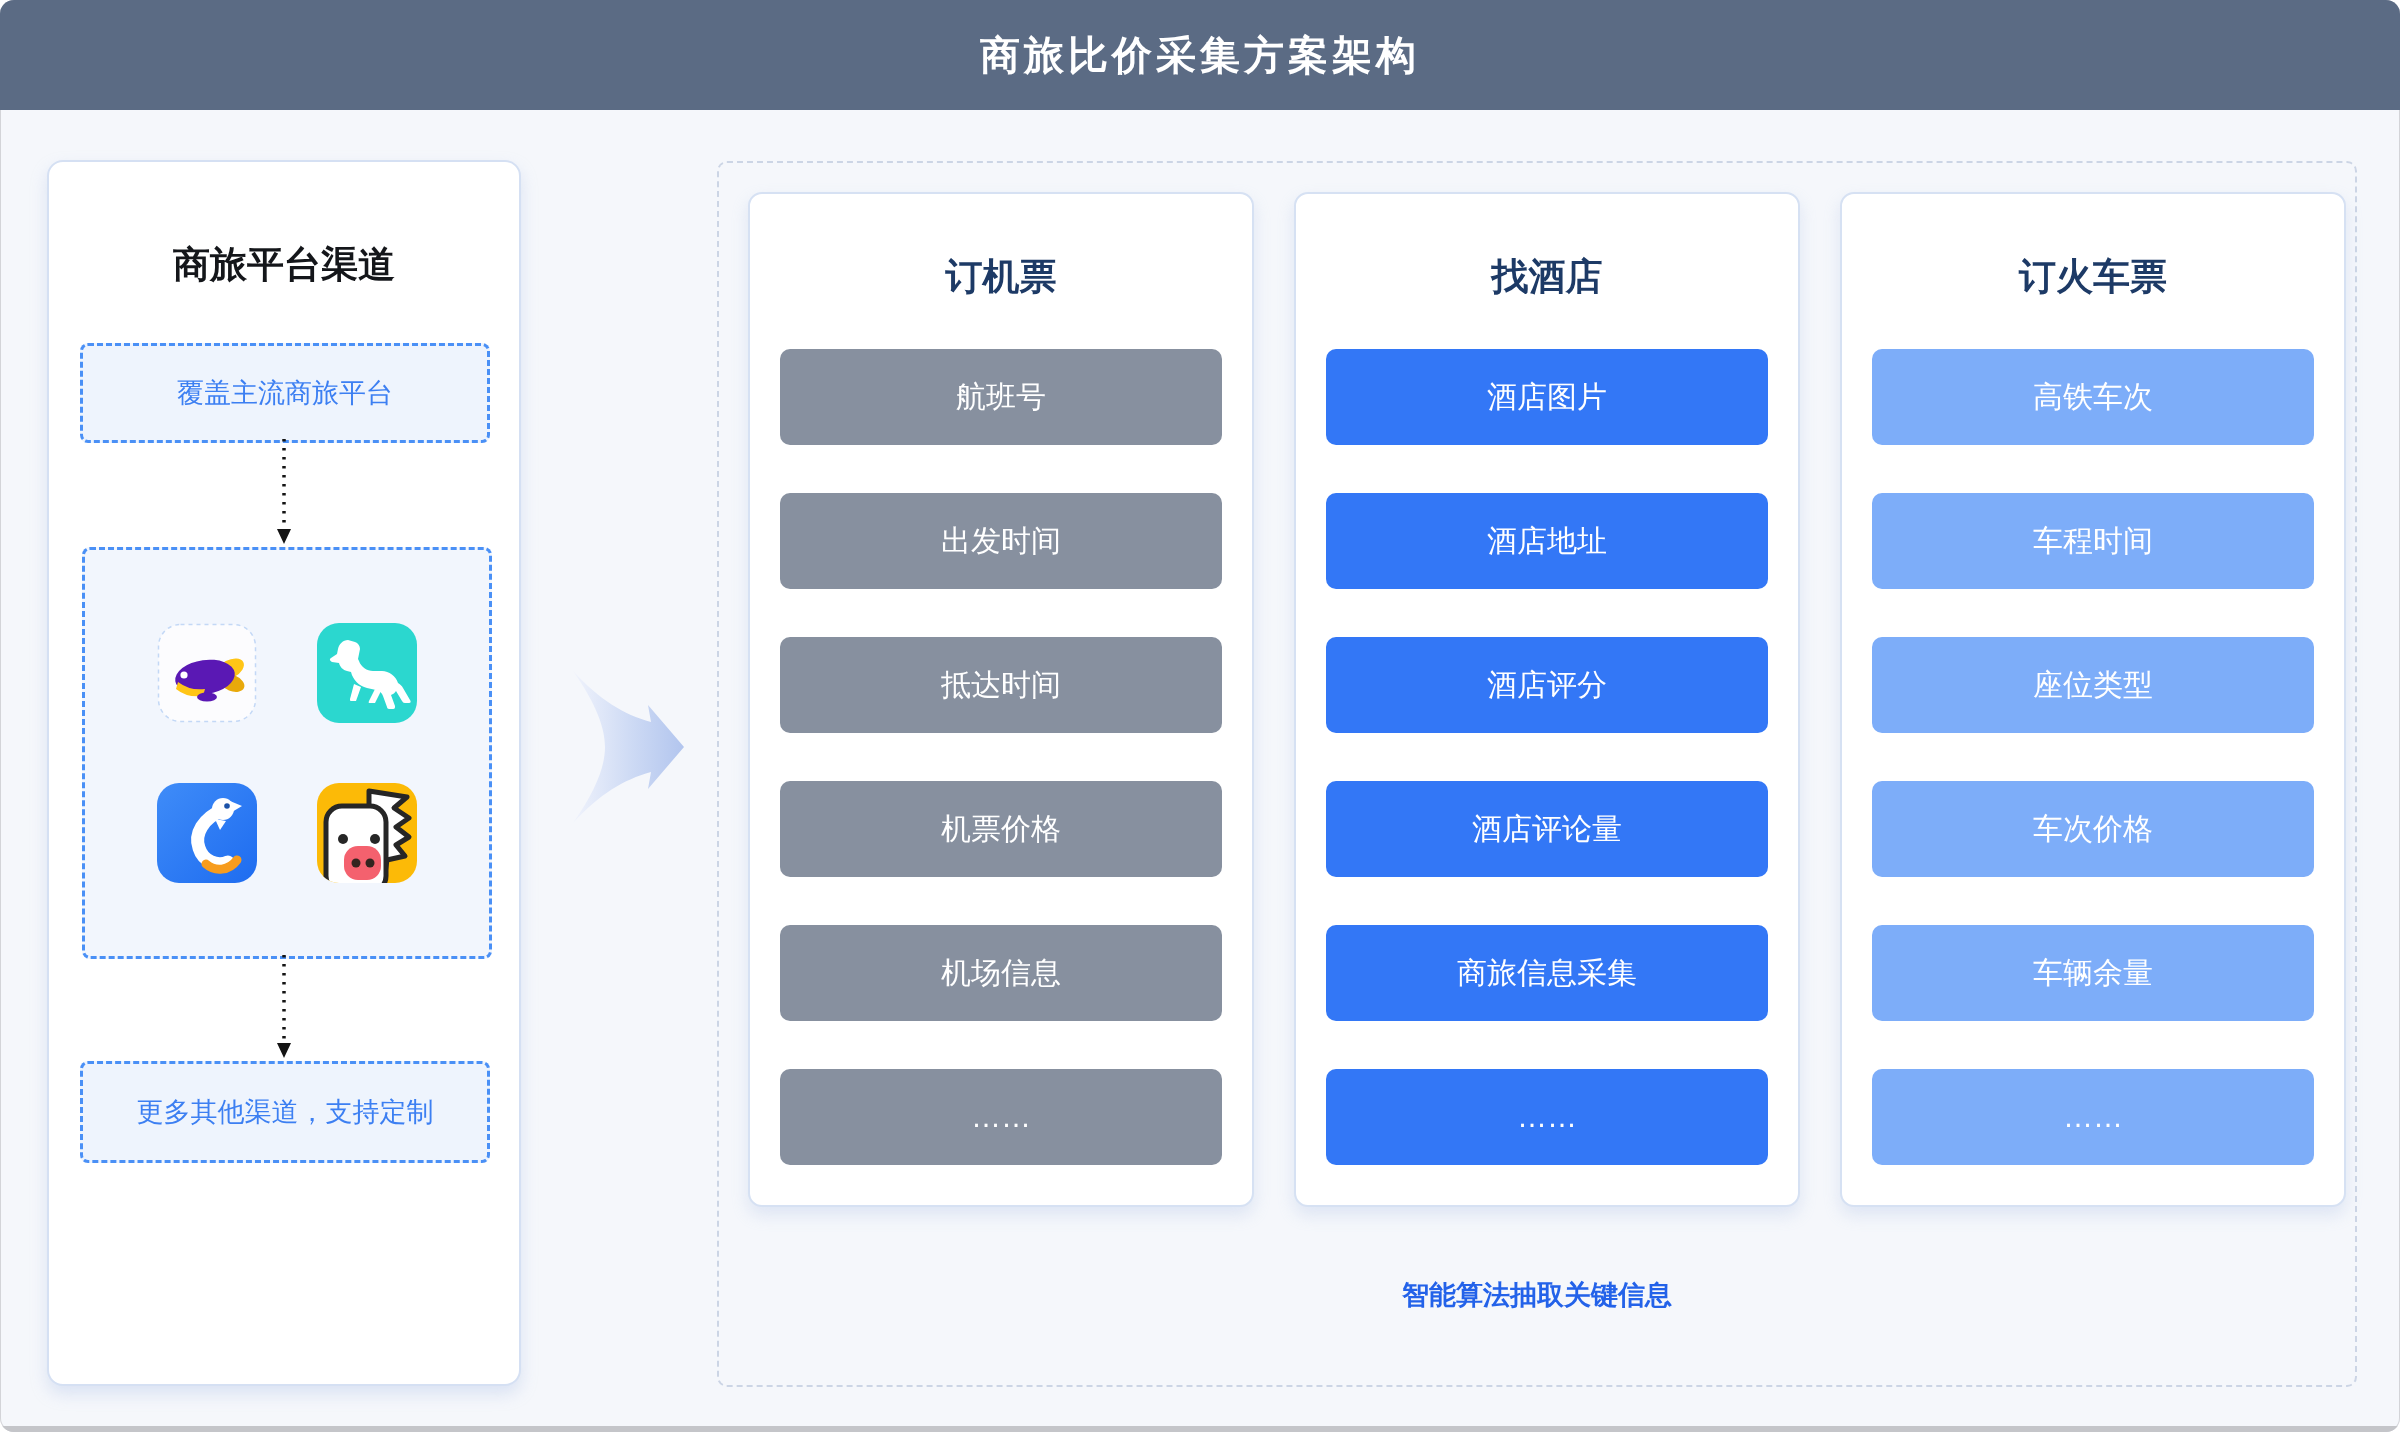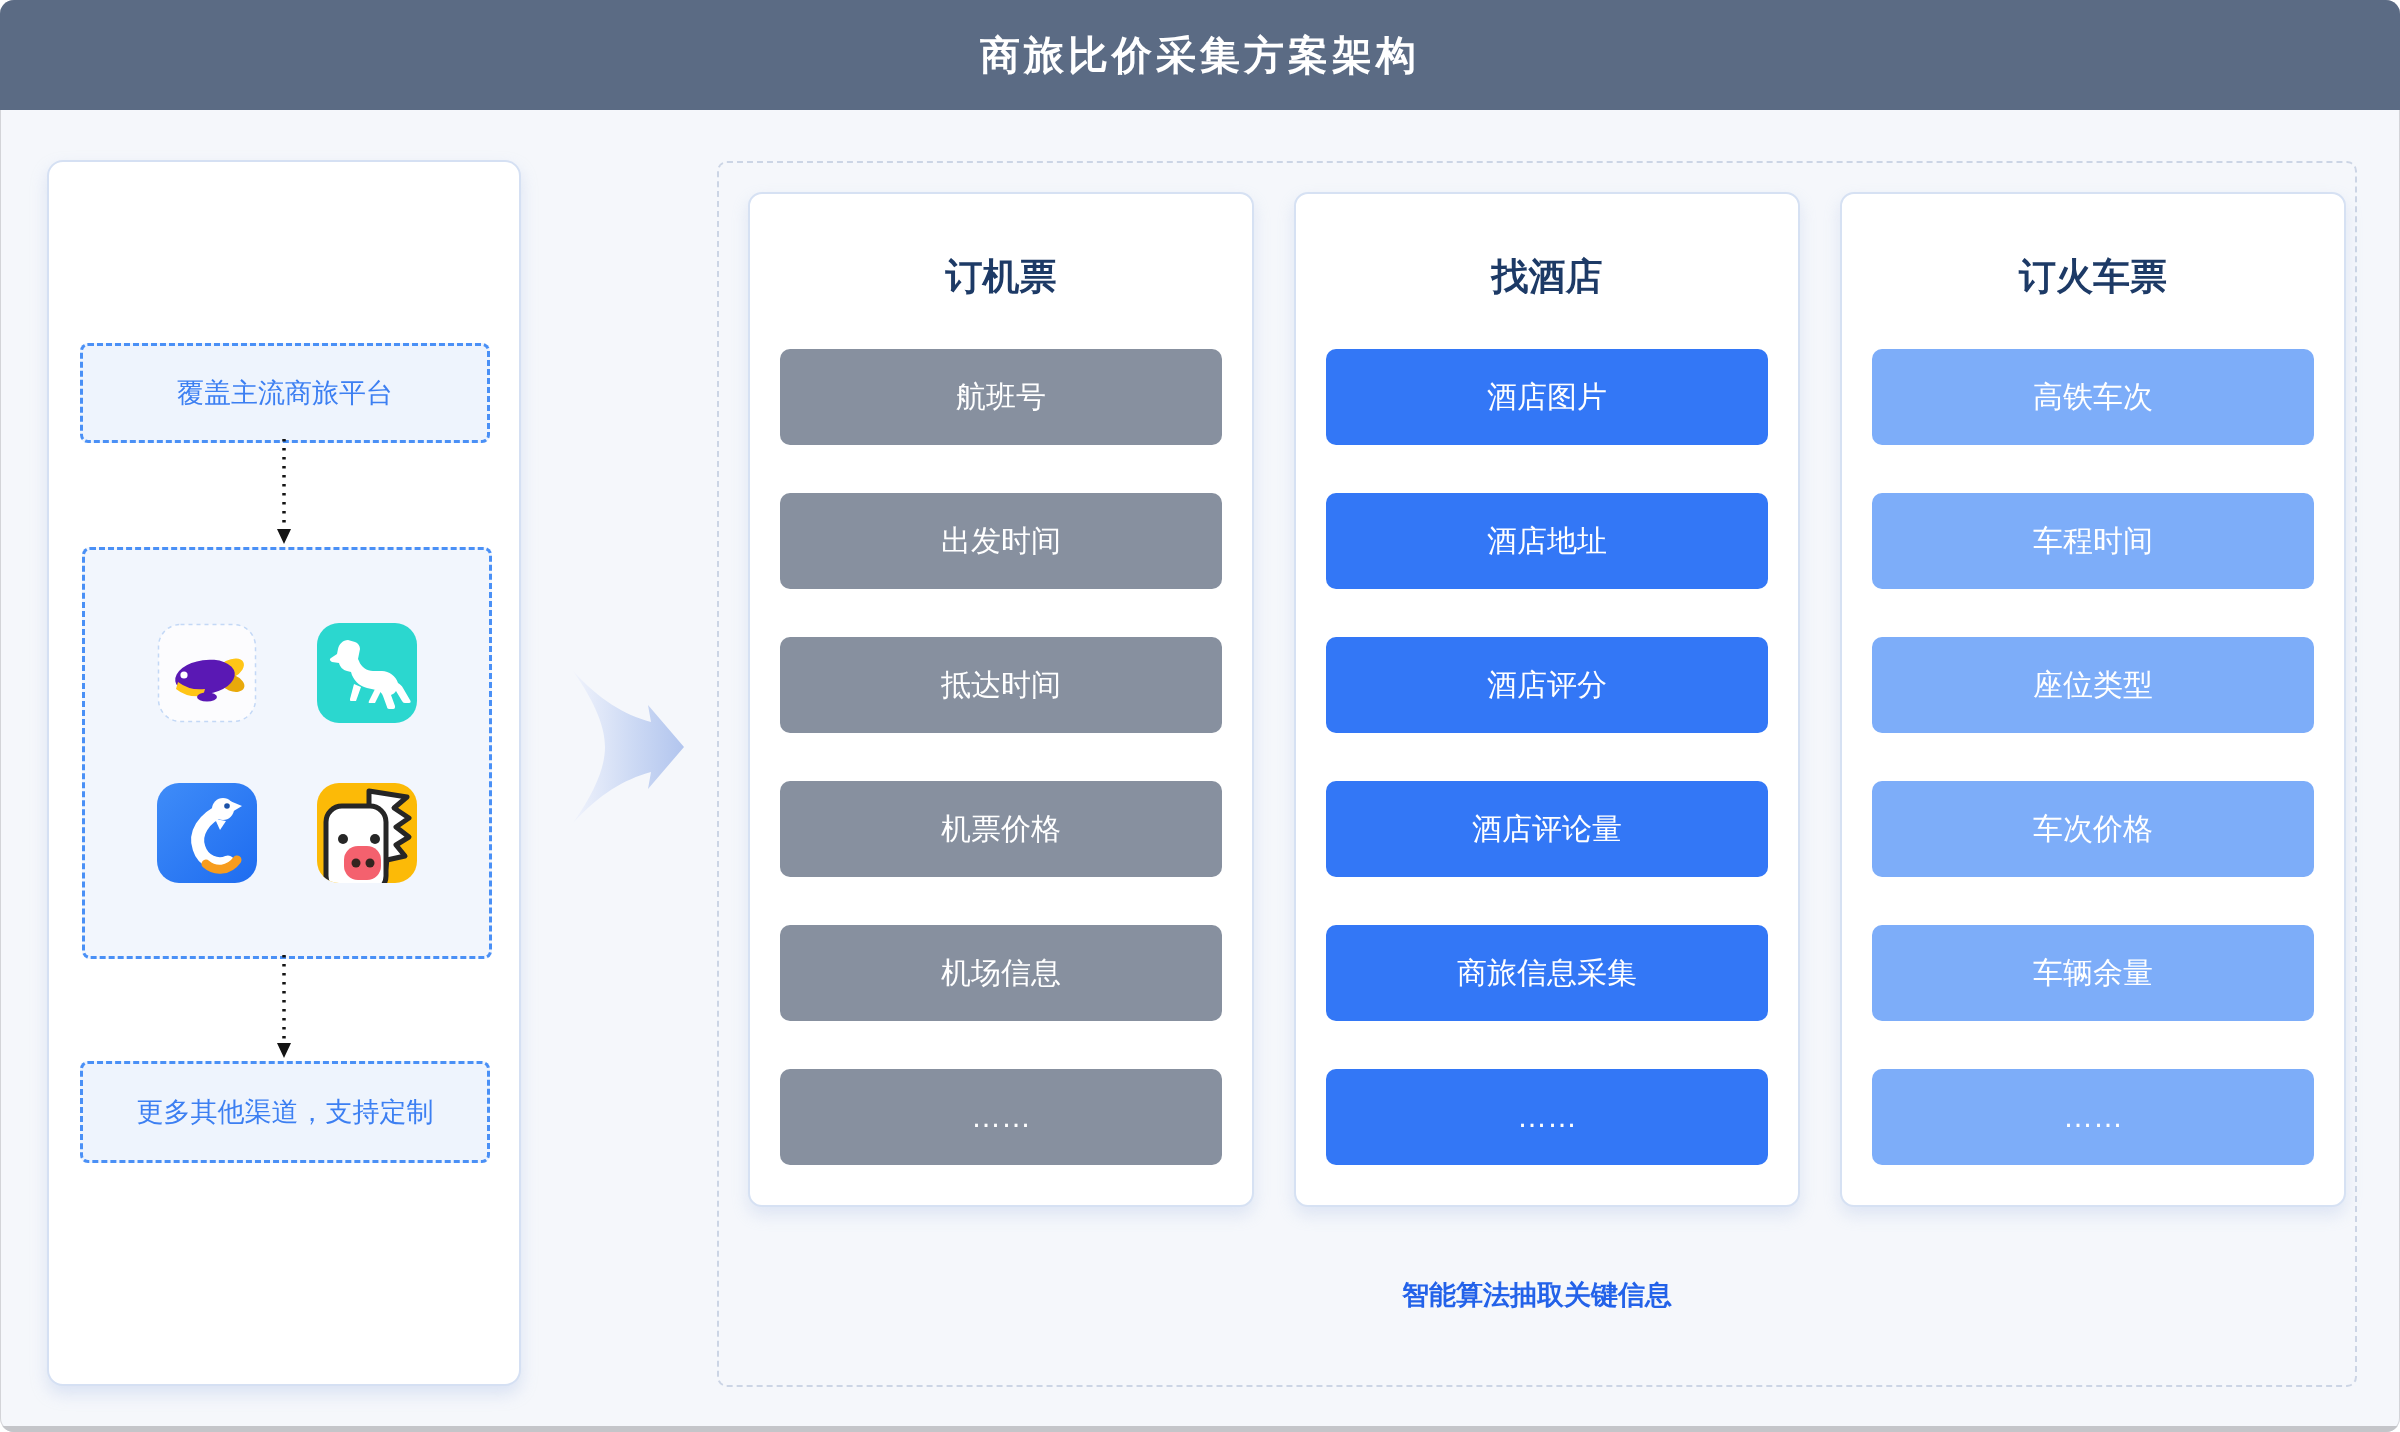--- a/index.html
+++ b/index.html
@@ -63,20 +63,21 @@
 </head>
 <body>
 
 <div class="page">
 
   <div class="header">
     <div class="header-title">商旅比价采集方案架构</div>
   </div>
 
   <section class="left-card">
+    <div class="left-title">商旅平台渠道</div>
 
     <div class="dashed-box top">覆盖主流商旅平台</div>
 
     <svg class="connector c1" width="18" height="106" viewBox="0 0 18 106">
       <line x1="9" y1="0" x2="9" y2="90" stroke="#141414" stroke-width="3.5" stroke-dasharray="2.5 6.5"></line>
       <polygon points="2,90 16,90 9,105" fill="#141414"></polygon>
     </svg>
 
     <div class="icons-box">
 

